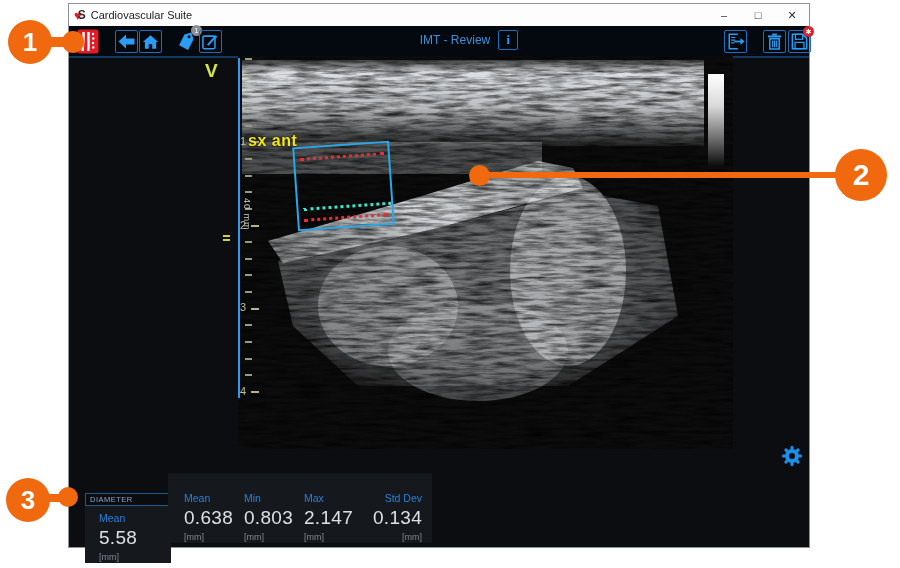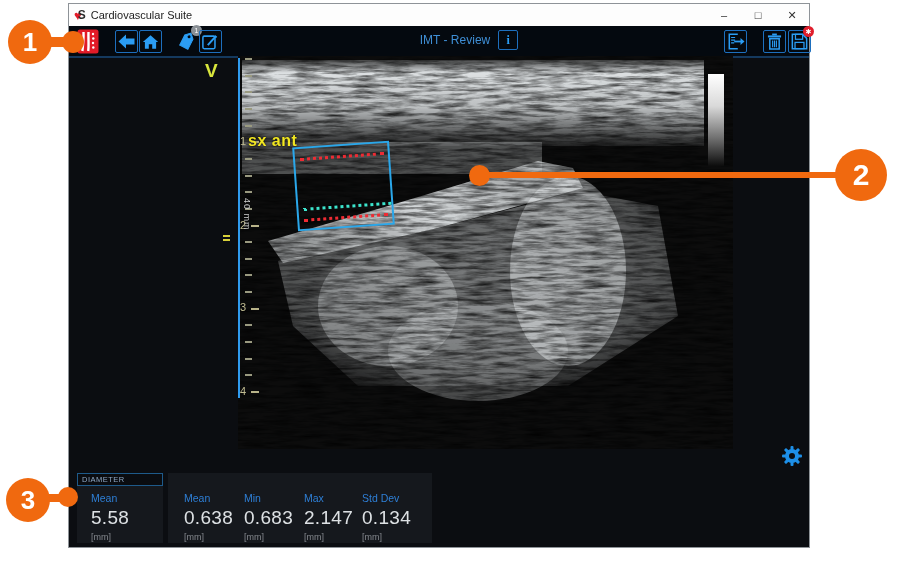--- a/index.html
+++ b/index.html
@@ -50,21 +50,21 @@
   .trace.cyan { top:59px; border-top:3px dotted #3ce5cd; width:88px; }
   .trace.red-bottom { top:70px; border-top:3px dotted #ee2b33; }
 
   .grayscale-bar { position:absolute; left:470px; top:18px; width:16px; height:92px; background:linear-gradient(#ffffff, #d9d9d9 35%, #6f6f6f 70%, #0c0c0c); }
 
   .gear-btn { position:absolute; left:712px; top:441px; width:22px; height:22px; background:transparent; border:none; cursor:pointer; padding:0; }
 
   
   .panel { position:absolute; top:469px; height:70px; background:#15181d; }
   .panel-header { position:absolute; left:0; top:0; width:100%; height:13px; background:#0a0c10; border:1px solid #1e5a8a; color:#8fa8c4; font-size:7.5px; letter-spacing:0.5px; display:flex; align-items:center; padding-left:4px; }
-  .panel.diameter { left:8px; width:86px; }
+  .panel.diameter { left:16px; width:86px;margin-top:20px; }
   .panel.imt { left:99px; width:264px; }
   .m-col { position:absolute; top:19px; width:60px; }
   .m-label { color:#2e7fd6; font-size:10.5px; margin-bottom:3px; }
   .m-value { color:#dde1e4; font-size:19px; letter-spacing:0.3px; margin-bottom:3px; }
   .m-unit { color:#84888d; font-size:9px; }
 
   
   .callout { position:absolute; background:#f0690f; border-radius:50%; color:#fff; font-weight:700; display:flex; align-items:center; justify-content:center; z-index:50; }
   .callout.c1 { left:8px;  top:20px;  width:44px; height:44px; font-size:26px; }
   .callout.c2 { left:835px; top:149px; width:52px; height:52px; font-size:30px; }
@@ -286,29 +286,29 @@
     </div>
 
     <div class="panel imt">
       <div class="m-col" style="left:16px;">
         <div class="m-label">Mean</div>
         <div class="m-value">0.638</div>
         <div class="m-unit">[mm]</div>
       </div>
       <div class="m-col" style="left:76px;">
         <div class="m-label">Min</div>
-        <div class="m-value">0.683</div>
+        <div class="m-value">0.803</div>
         <div class="m-unit">[mm]</div>
       </div>
       <div class="m-col" style="left:136px;">
         <div class="m-label">Max</div>
         <div class="m-value">2.147</div>
         <div class="m-unit">[mm]</div>
       </div>
-      <div class="m-col" style="left:194px;">
+      <div class="m-col" style="left:194px;text-align:right;">
         <div class="m-label">Std Dev</div>
         <div class="m-value">0.134</div>
         <div class="m-unit">[mm]</div>
       </div>
     </div>
   </div>
 
   <div class="callout-line line1"></div>
   <div class="callout-dot dot1"></div>
   <div class="callout c1">1</div>

